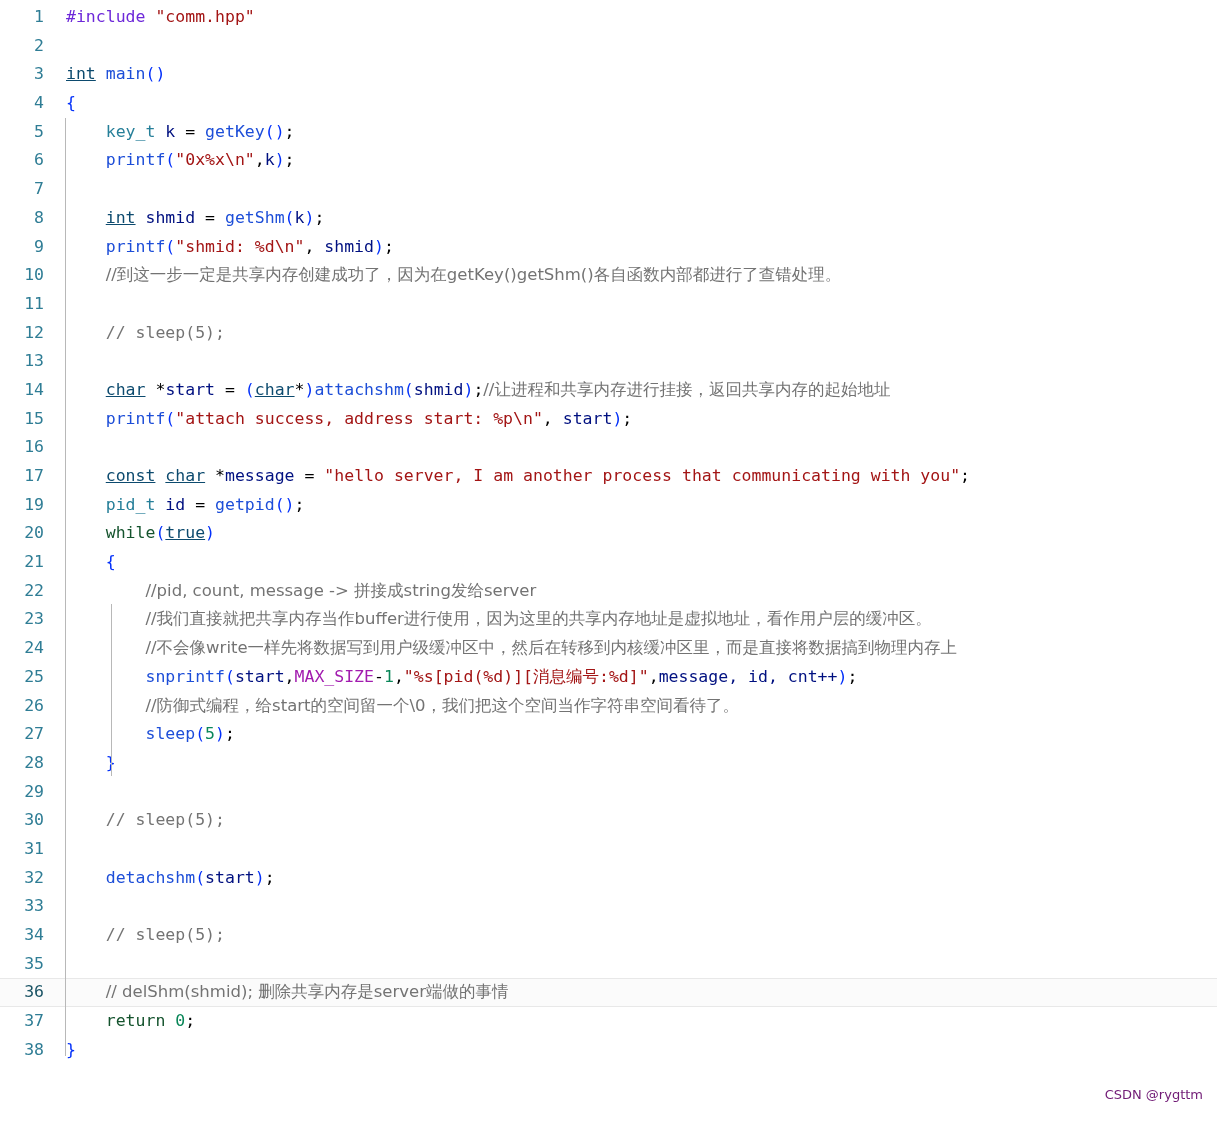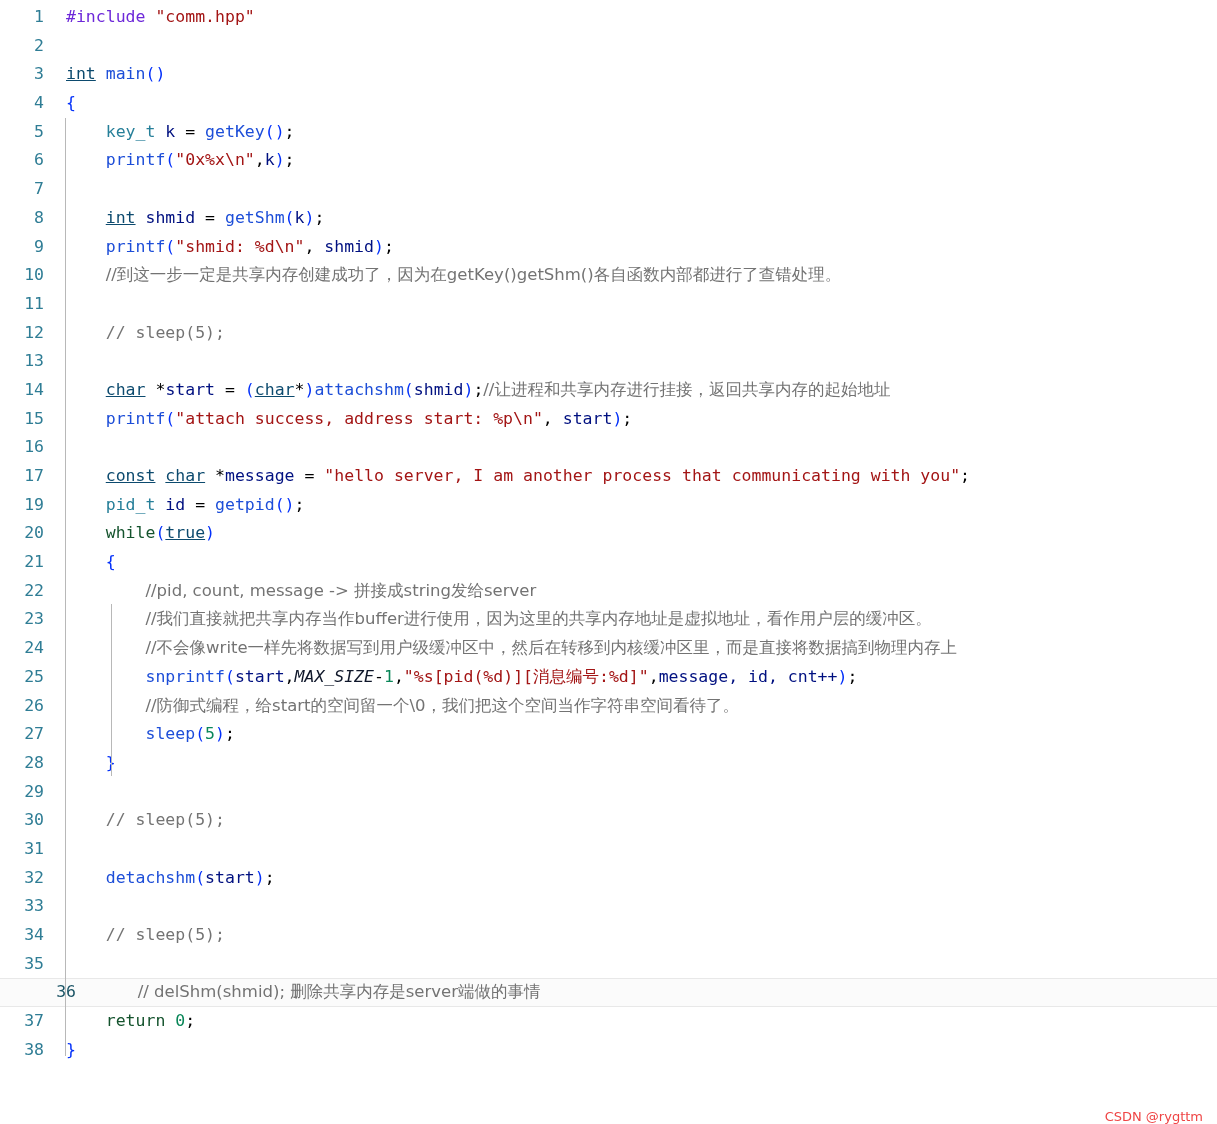--- a/index.html
+++ b/index.html
@@ -35,21 +35,20 @@
     line-height: 28.7px;
     white-space: pre;
   }
 
   .line.current {
     background: #fbfbfb;
     border-top: 1px solid #e8e8e8;
     border-bottom: 1px solid #e8e8e8;
     height: 26.7px;
     line-height: 26.7px;
-    padding-left: 32px;
   }
 
   .gutter {
     flex: 0 0 44px;
     width: 44px;
     text-align: right;
     padding-right: 0px;
     color: #2f7d95;
     font-size: 16.5px;
     font-family: "DejaVu Sans Mono", "Liberation Mono", monospace;
@@ -86,35 +85,35 @@
   .tok-kw       { color: #0c4a6e; text-decoration: underline; }       
   .tok-ctl      { color: #14532d; }       
   .tok-type     { color: #267f99; }       
   .tok-fn       { color: #1d4ed8; }       
   .tok-var      { color: #001080; }       
   .tok-num      { color: #098658; }       
   .tok-punct    { color: #000000; }       
   .tok-paren    { color: #0431fa; }       
   .tok-brace    { color: #0431fa; }       
   .tok-bracket  { color: #a31515; }       
-  .tok-macro    { color: #0f172a; font-style: italic; }       
+  .tok-macro    { color: #a21caf; }       
   .tok-cmt      { color: #737373; }       
 
   .cjk {
     font-family: "DejaVu Sans", "Liberation Sans", sans-serif;
     font-size: 16.5px;
   }
 
   .watermark {
     position: absolute;
     right: 14px;
-    bottom: 0;
+    bottom: 22px;
     font-family: "DejaVu Sans", "Liberation Sans", sans-serif;
     font-size: 13px;
-    color: #ef4444;
+    color: #701a75;
     user-select: none;
   }
 </style>
 </head>
 <body>
 
 <div id="editor">
 
   <div class="guide" style="left:65px; top:118px; height:938px;"></div>
 

